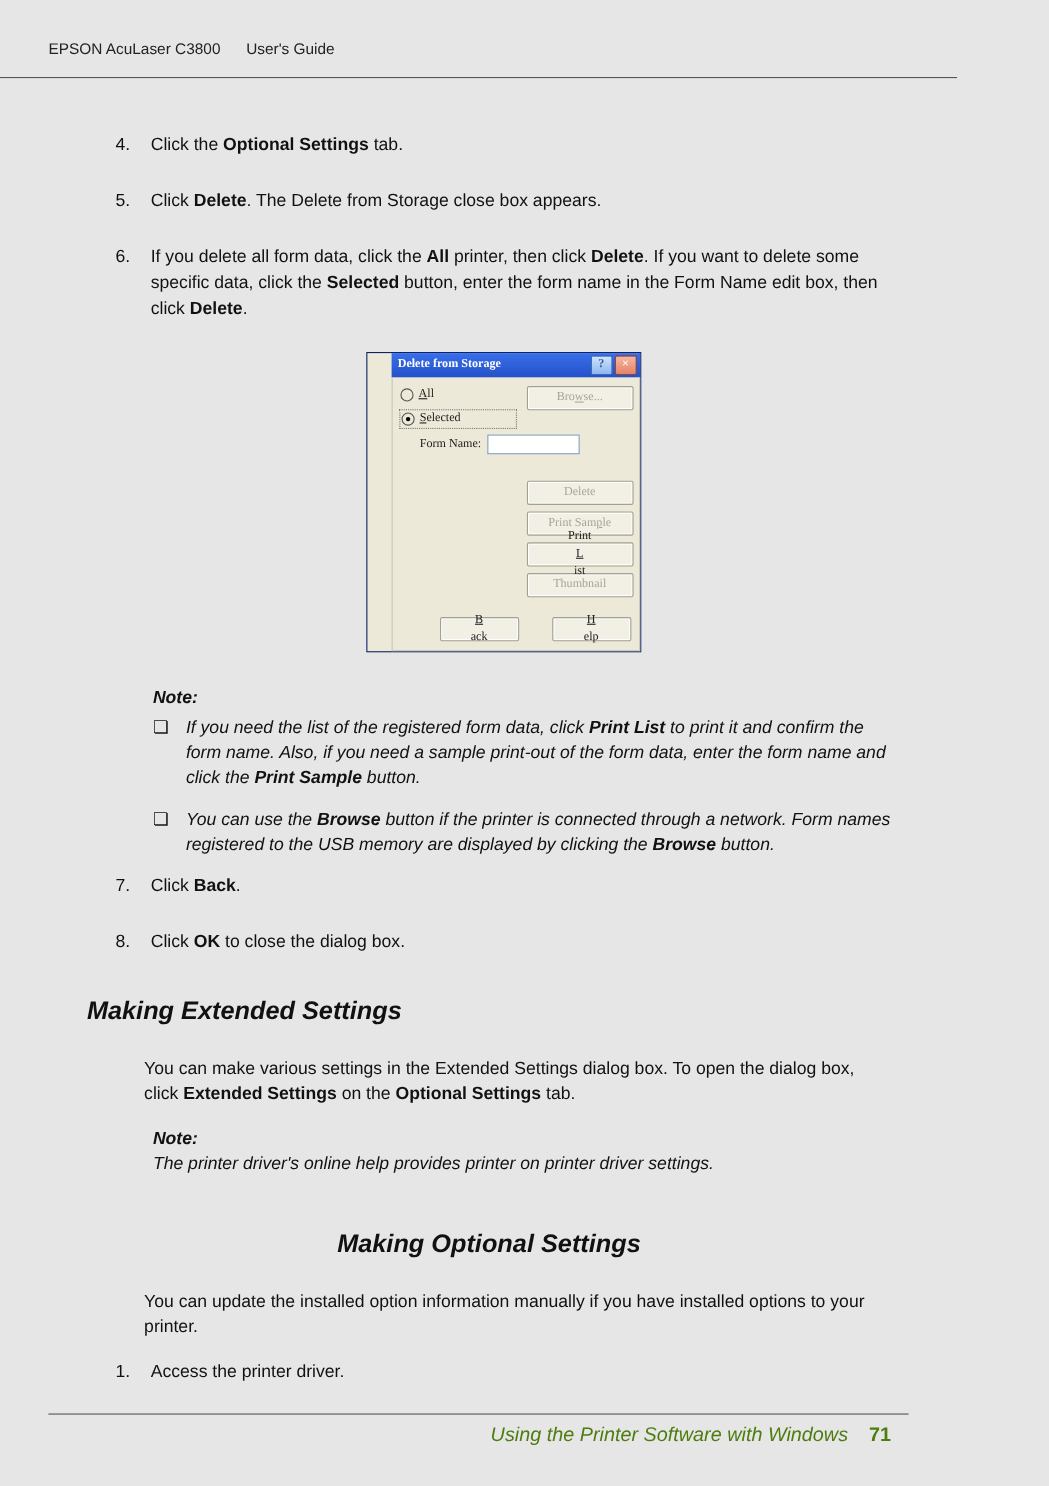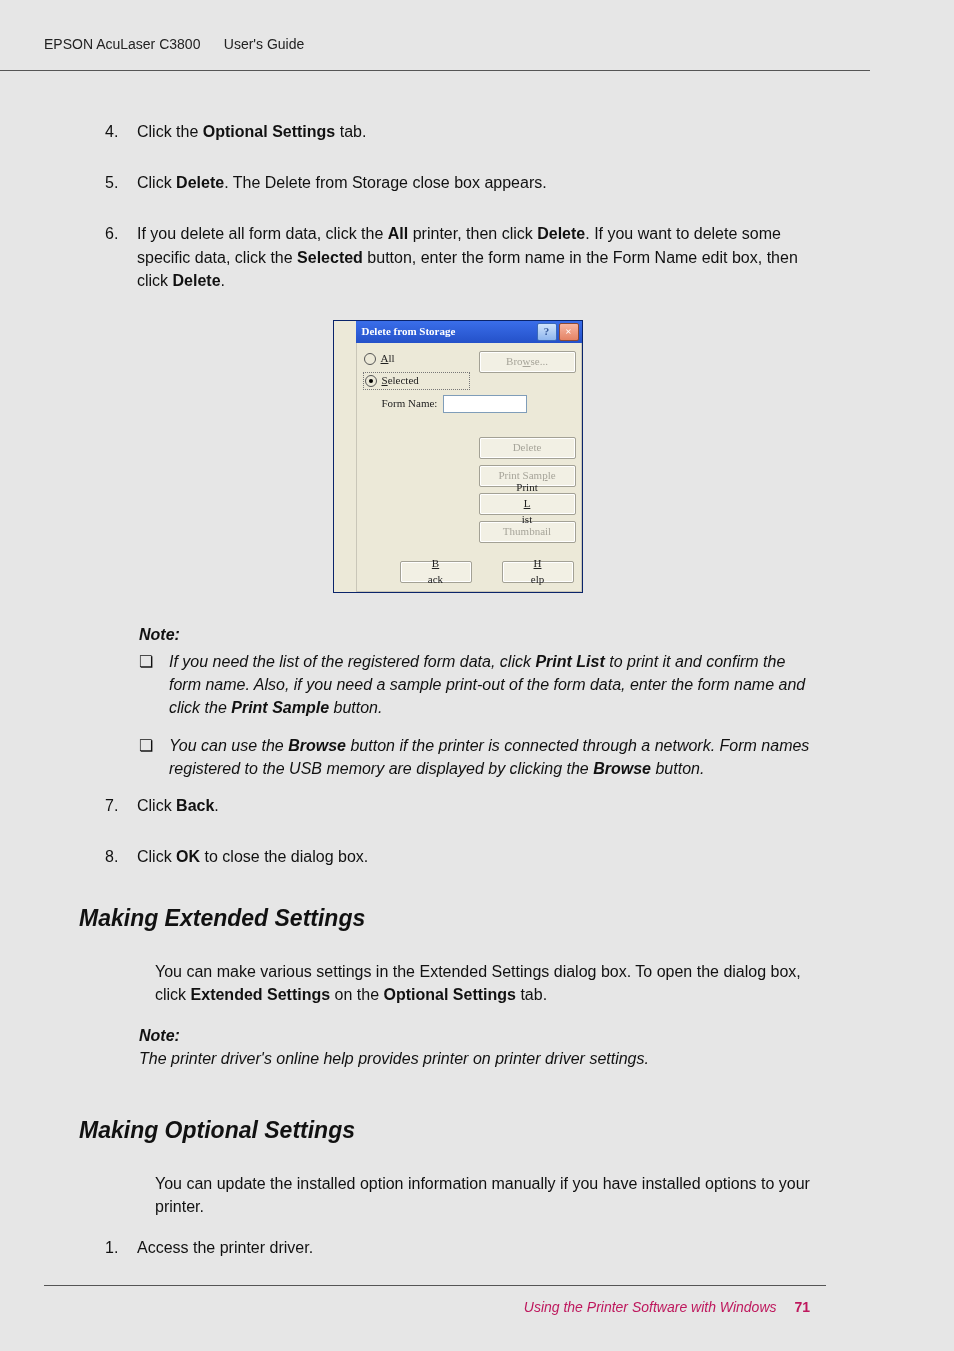--- a/index.html
+++ b/index.html
@@ -174,29 +174,29 @@
   color: #111;
 }
 .plain-note {
   margin-left: 34px;
   font-style: italic;
 }
 .plain-note .h {
   font-weight: bold;
 }
 .para {
-  margin: 0 0 18px 50px;
+  margin: 0 0 18px 26px;
 }
 .footer {
   position: absolute;
   bottom: 36px;
   right: 60px;
-  font-size: 14px;
-  font-style: italic;
-  color: #be185d;
+  font-size: 18px;
+  font-style: italic;
+  color: #4d7c0f;
 }
 .footer .pn {
   font-weight: bold;
   font-style: normal;
   margin-left: 14px;
 }
 .footer-rule {
   position: absolute;
   bottom: 65px;
   left: 44px;
@@ -348,21 +348,21 @@
 
     <div class="para">
       <span>You can make various settings in the Extended Settings dialog box. To open the dialog box, click </span><b>Extended Settings</b><span> on the </span><b>Optional Settings</b><span> tab.</span>
     </div>
 
     <div class="plain-note">
       <div class="h">Note:</div>
       <div>The printer driver's online help provides printer on printer driver settings.</div>
     </div>
 
-    <div class="section-heading" style="margin-top:44px;">Making Optional Settings</div>
+    <div class="section-heading" style="margin-top:44px;text-align:center;">Making Optional Settings</div>
 
     <div class="para">You can update the installed option information manually if you have installed options to your printer.</div>
 
     <div class="ol-item">
       <div class="num">1.</div>
       <div class="body">Access the printer driver.</div>
     </div>
 
   </div>
 

